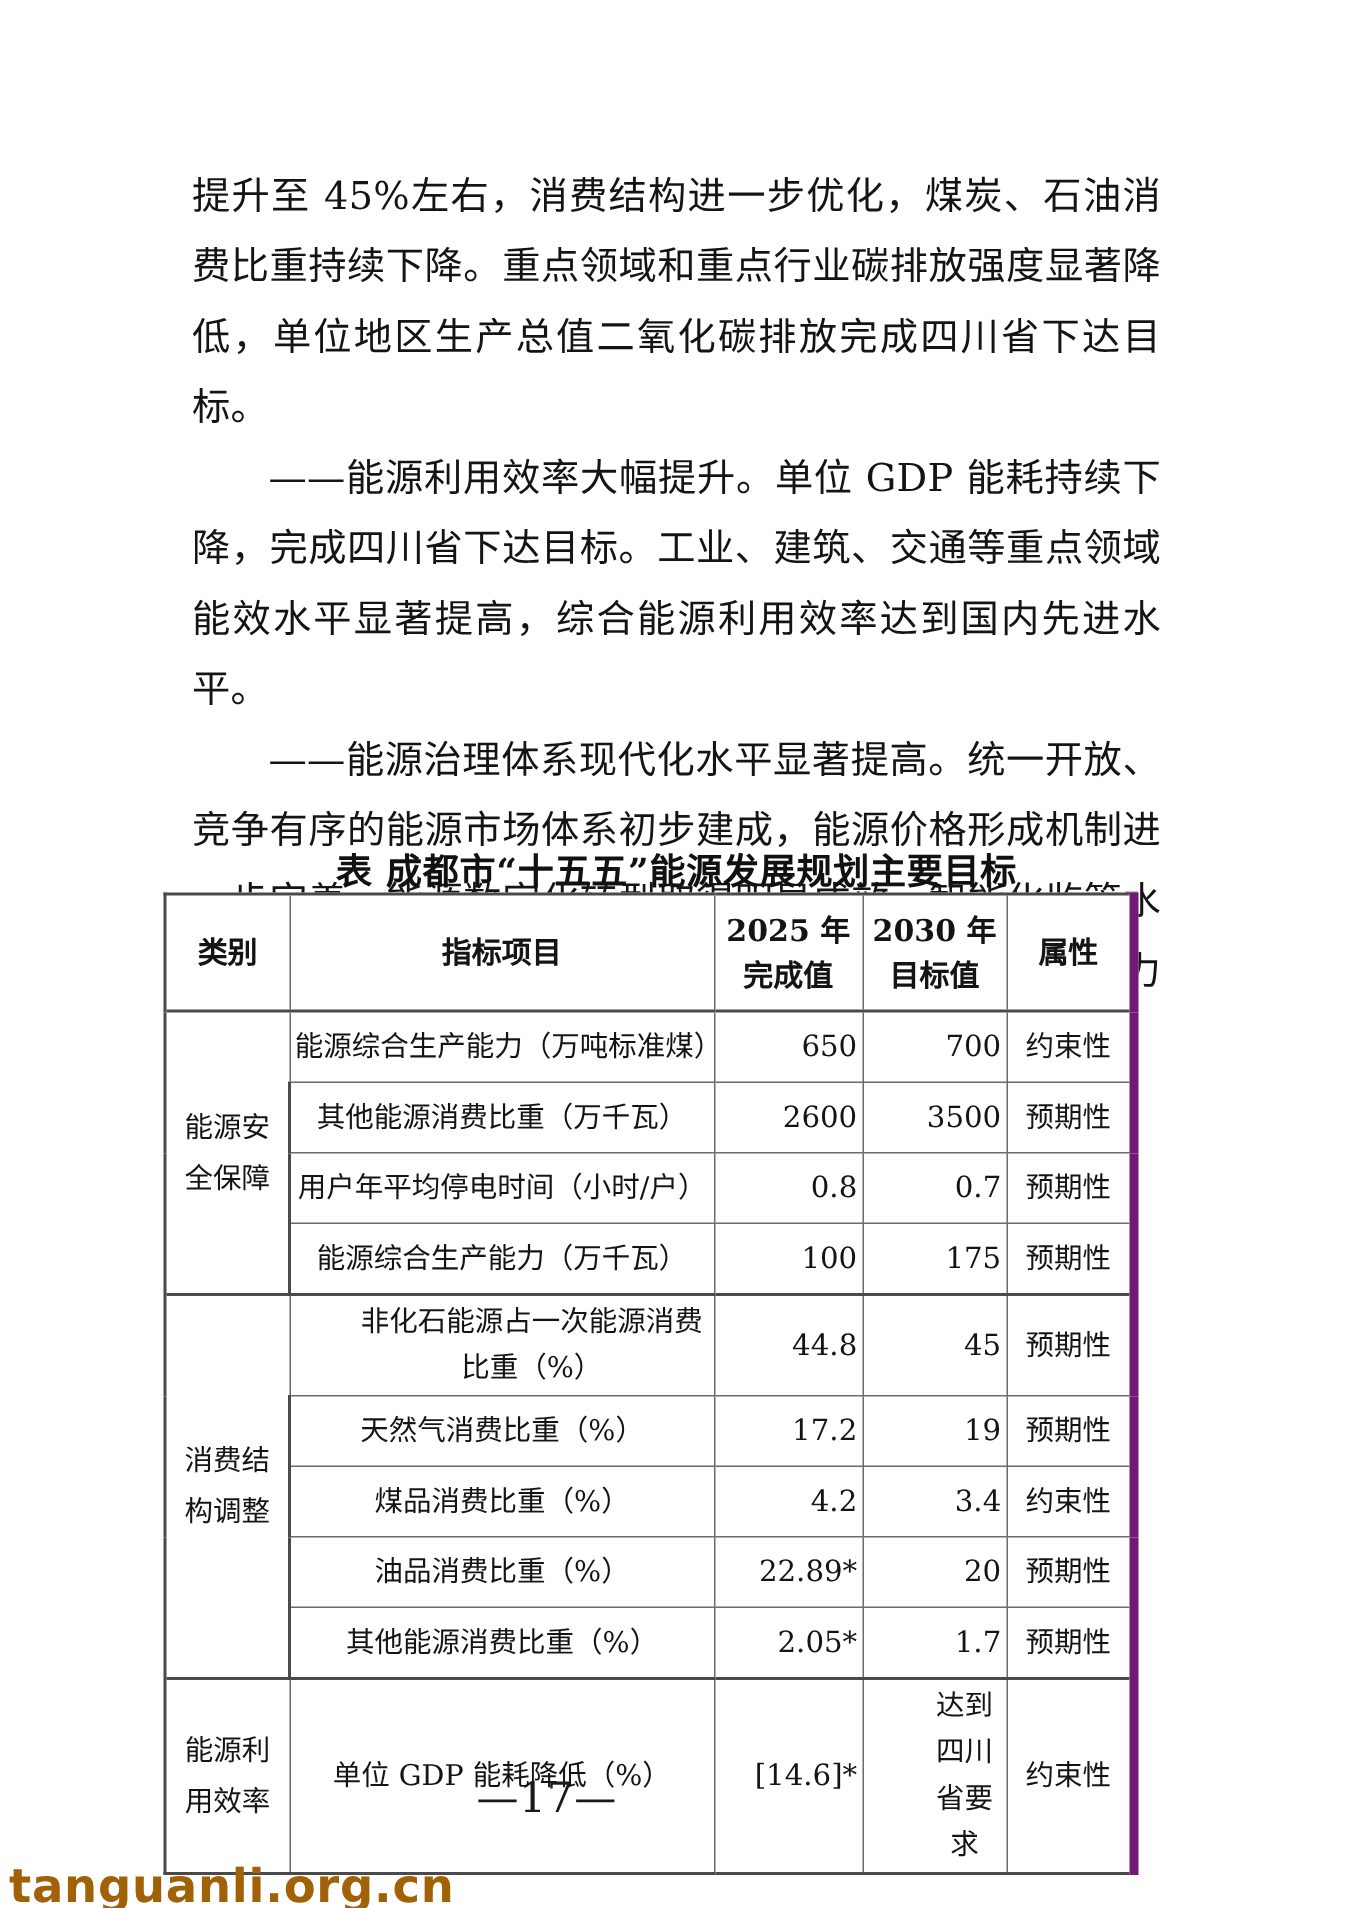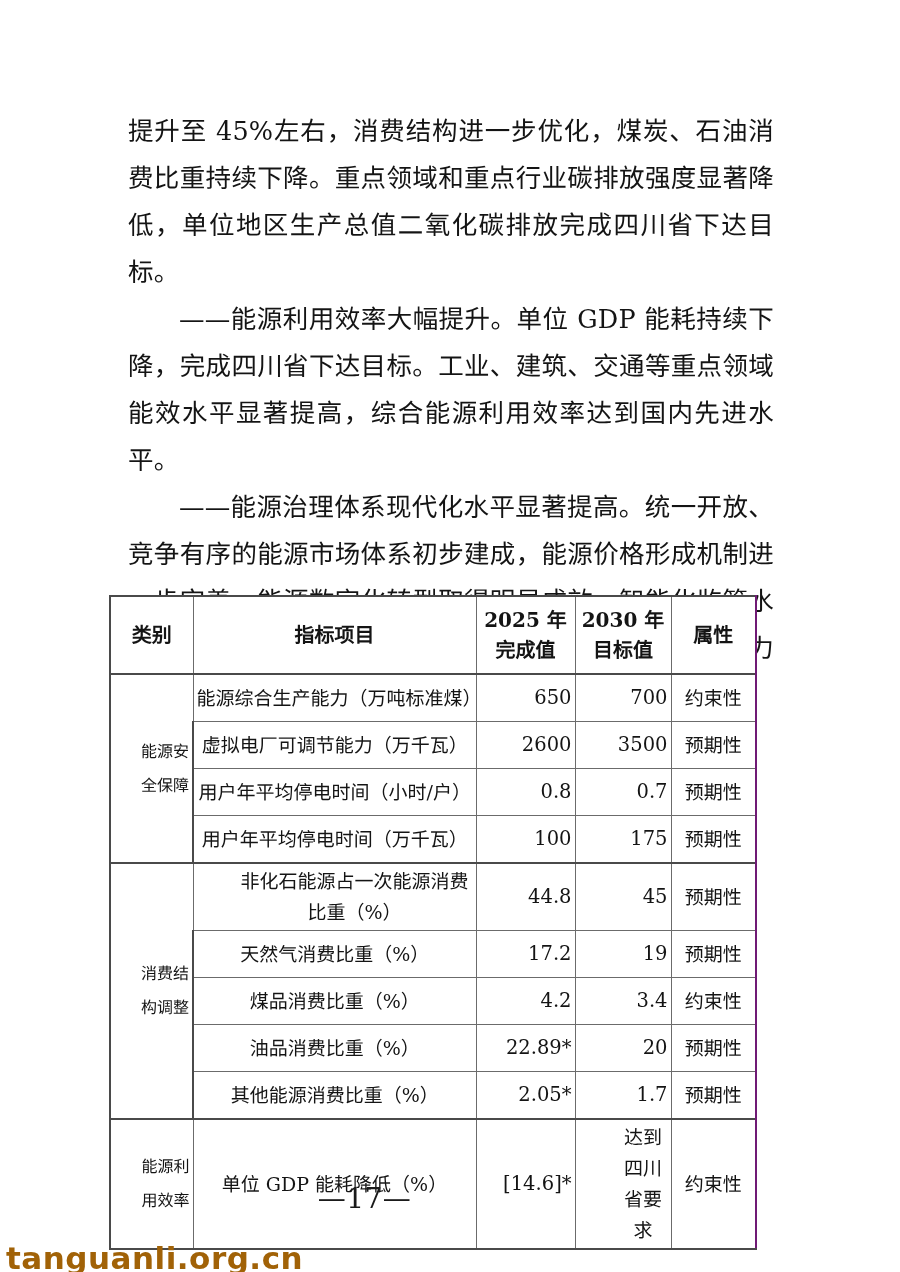--- a/index.html
+++ b/index.html
@@ -93,23 +93,22 @@
   table.goals thead th .hl {
     display: block;
   }
   table.goals tbody td {
     font-size: 19px;
     font-weight: normal;
     line-height: 28px;
     height: 42px;
   }
   table.goals td.cat {
-    font-size: 16px;
+    font-size: 19px;
     line-height: 34px;
-    text-align: right;
   }
   table.goals td.item {
     font-size: 19px;
     line-height: 30px;
   }
   table.goals td.num {
     font-family: "DejaVu Serif", "Liberation Serif", serif;
     font-size: 19.5px;
     text-align: right;
   }
@@ -128,21 +127,21 @@
   }
   table.goals tbody tr:last-child > td {
     border-bottom: 2px solid #4a4a4a;
   }
   table.goals th:first-child,
   table.goals td:first-child {
     border-left: 2px solid #4a4a4a;
   }
   table.goals th:last-child,
   table.goals td:last-child {
-    border-right: 2px solid #701a75;
+    border-right: 6px solid #701a75;
     margin-top: 36px;
   }
 
   
   .page-number {
     position: absolute;
     left: 0;
     top: 1182px;
     width: 729px;
     text-align: center;
@@ -168,20 +167,21 @@
 <body>
 
 <div class="page">
 
   <div class="body-text">
     <p class="para">提升至 45%左右，消费结构进一步优化，煤炭、石油消费比重持续下降。重点领域和重点行业碳排放强度显著降低，单位地区生产总值二氧化碳排放完成四川省下达目标。</p>
     <p class="para indent">——能源利用效率大幅提升。单位 GDP 能耗持续下降，完成四川省下达目标。工业、建筑、交通等重点领域能效水平显著提高，综合能源利用效率达到国内先进水平。</p>
     <p class="para indent">——能源治理体系现代化水平显著提高。统一开放、竞争有序的能源市场体系初步建成，能源价格形成机制进一步完善。能源数字化转型取得明显成效，智能化监管水平全面提升。能源应急保障机制更加完善，风险防控能力显著增强。</p>
   </div>
 
+  <div class="table-title">表  成都市“十五五”能源发展规划主要目标</div>
 
   <div class="table-wrap">
     <table class="goals">
       <colgroup>
         <col class="c-cat">
           <col class="c-item">
           <col class="c-v2025">
           <col class="c-v2030">
           <col class="c-attr">
       </colgroup>
@@ -206,33 +206,33 @@
           <td class="cat" rowspan="4">
             <span class="hl">能源安</span><br>
             <span class="hl">全保障</span>
           </td>
           <td class="item">能源综合生产能力（万吨标准煤）</td>
           <td class="num">650</td>
           <td class="num">700</td>
           <td>约束性</td>
         </tr>
         <tr>
-          <td class="item">虚拟电厂可调节能力（万千瓦）</td>
+          <td class="item">其他能源消费比重（万千瓦）</td>
           <td class="num">2600</td>
           <td class="num">3500</td>
           <td>预期性</td>
         </tr>
         <tr>
           <td class="item">用户年平均停电时间（小时/户）</td>
           <td class="num">0.8</td>
           <td class="num">0.7</td>
           <td>预期性</td>
         </tr>
         <tr>
-          <td class="item">用户年平均停电时间（万千瓦）</td>
+          <td class="item">能源综合生产能力（万千瓦）</td>
           <td class="num">100</td>
           <td class="num">175</td>
           <td>预期性</td>
         </tr>
 
         <tr class="group-start">
           <td class="cat" rowspan="5">
             <span class="hl">消费结</span><br>
             <span class="hl">构调整</span>
           </td>

